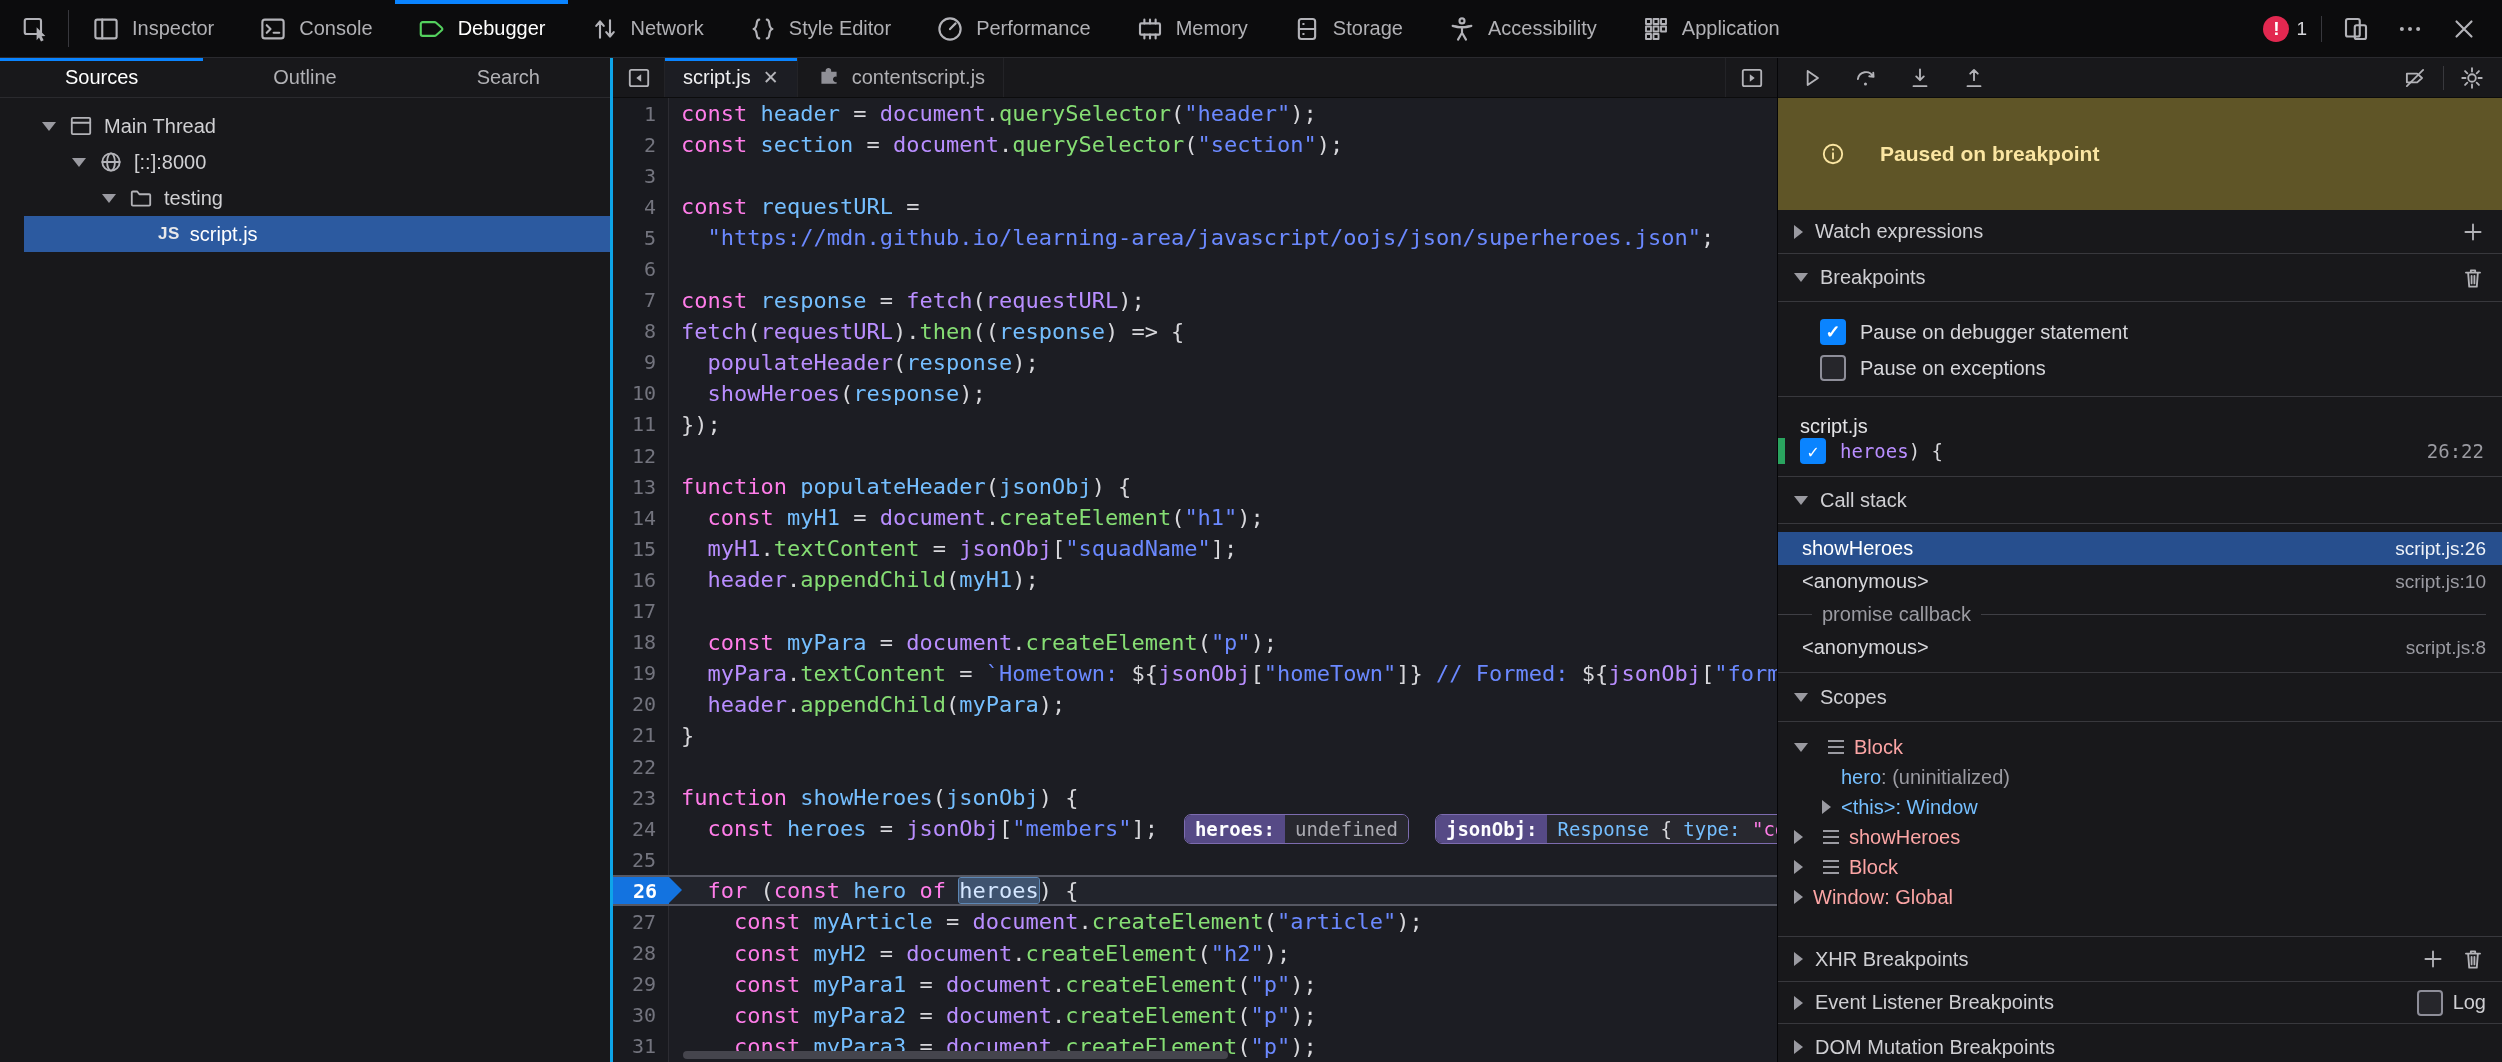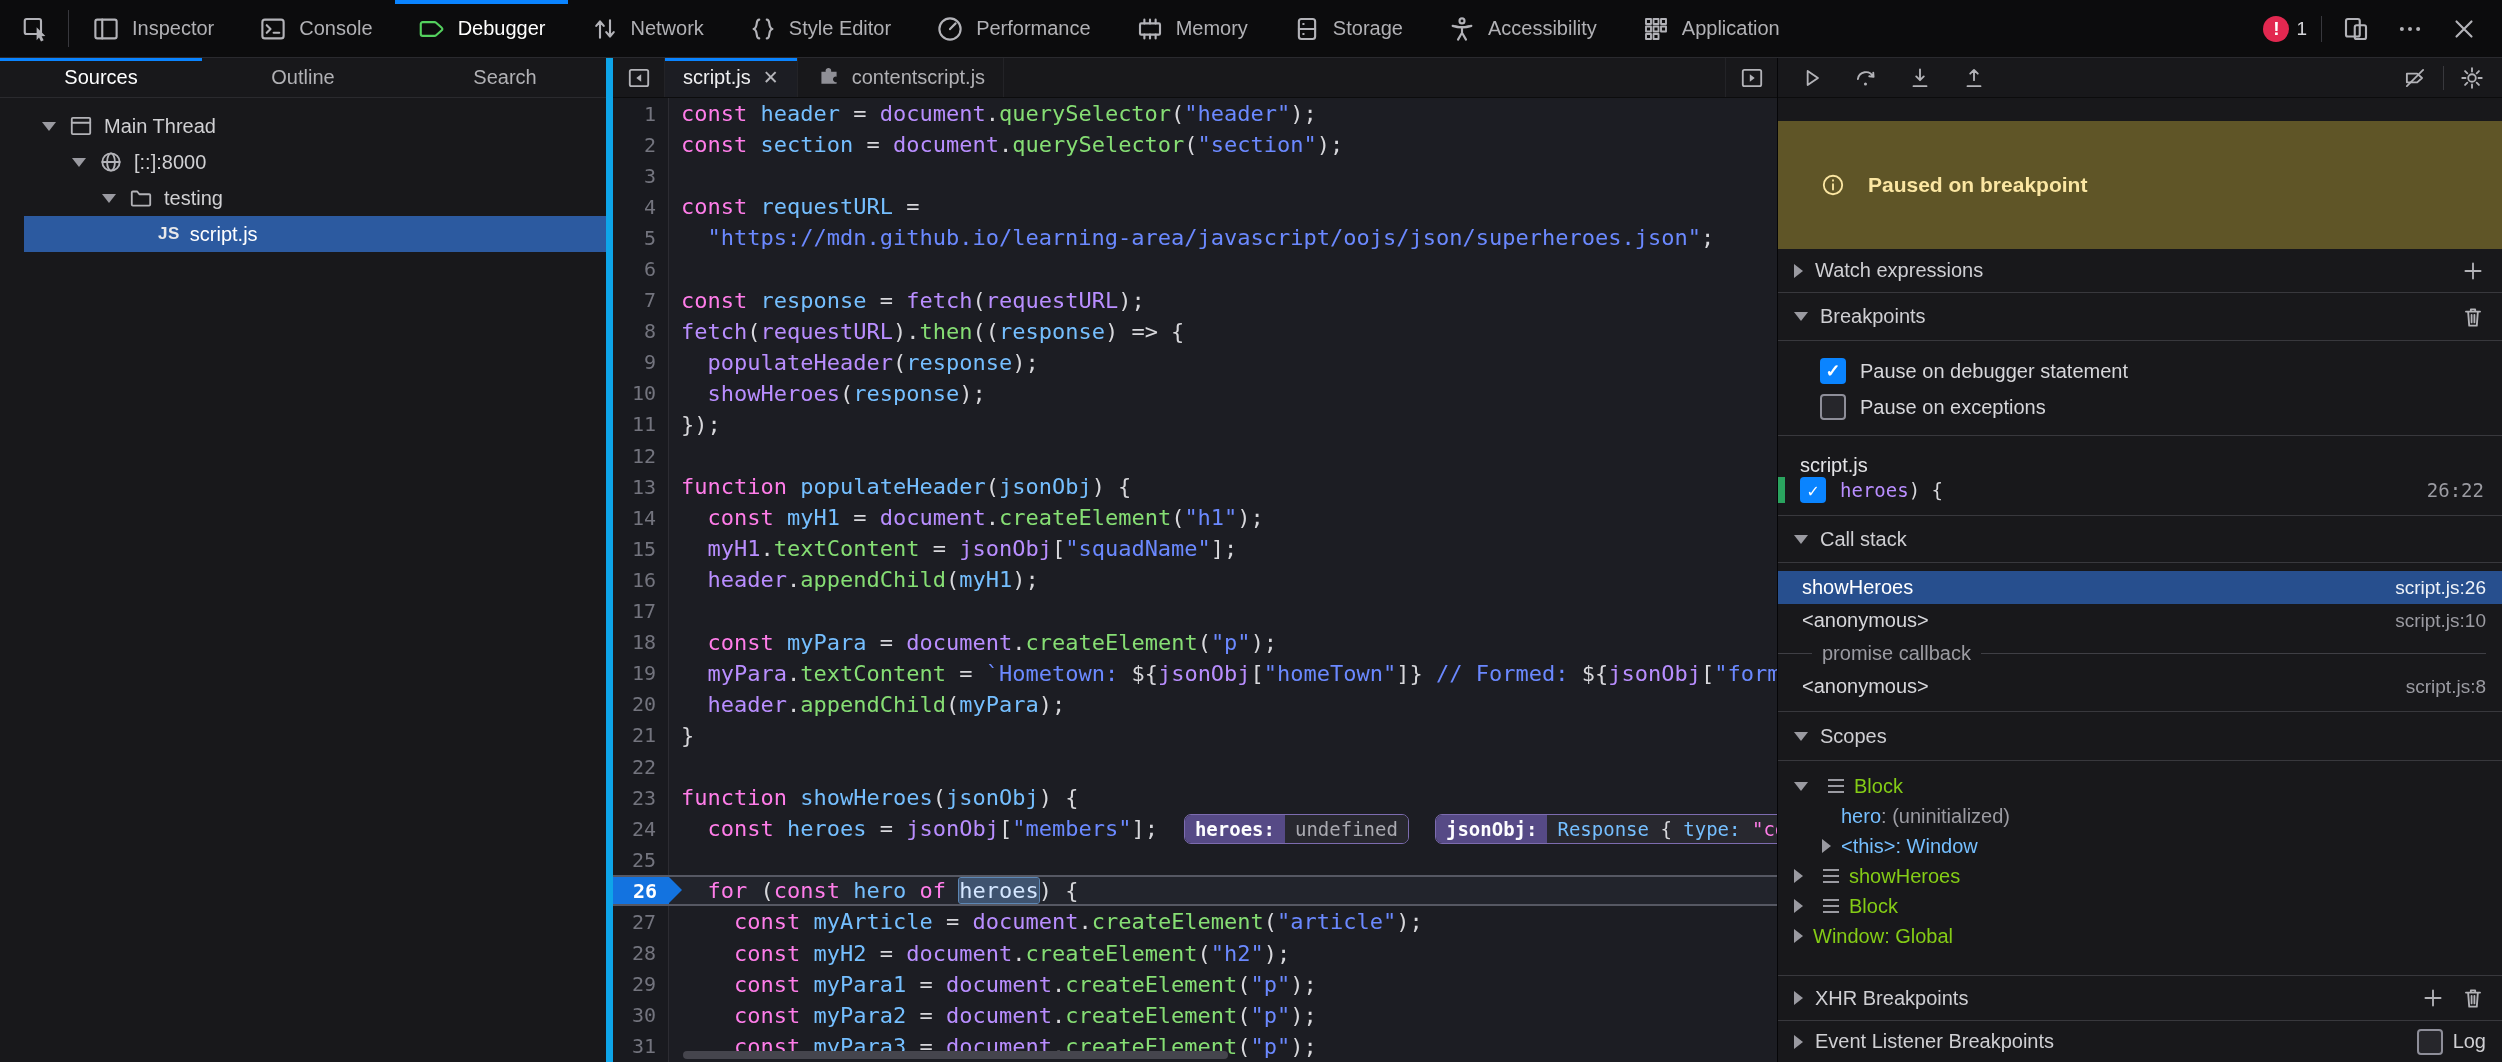--- a/index.html
+++ b/index.html
@@ -28,21 +28,21 @@
   .icnbtn { display:flex; align-items:center; justify-content:center; width:40px; height:40px; border-radius:4px; }
 
   svg.ic { width:30px; height:30px; stroke:#b3b3b8; fill:none; stroke-width:1.7; stroke-linecap:round; stroke-linejoin:round; }
   svg.ic.green { stroke:#54d15e; }
   svg.ic.small { width:26px; height:26px; }
 
   
   .cols { display:flex; height:1004px; align-items:stretch; }
 
   
-  .sidebar { width:613px; background:#18181b; border-right:7px solid #0ea5e9; display:flex; flex-direction:column; }
+  .sidebar { width:613px; background:#18181b; border-right:3px solid #0ea5e9; display:flex; flex-direction:column; }
   .sb-tabs { height:40px; display:flex; border-bottom:1px solid #2a2a2e; background:#18181b; }
   .sb-tab { flex:1; display:flex; align-items:center; justify-content:center; color:#b1b1b5; position:relative; font-size:20px; }
   .sb-tab.active { color:#fff; }
   .sb-tab.active::before { content:""; position:absolute; top:0; left:0; right:0; height:3px; background:#0a84ff; }
   .tree { padding-top:10px;margin-left:24px; }
   .tree-row { height:36px; display:flex; align-items:center; color:#d0d0d3; }
   .tree-row.selected { background:#2c5aa0; color:#fff; }
   .tri { width:0; height:0; border-left:7px solid transparent; border-right:7px solid transparent;
          border-top:9px solid #9a9aa1; flex:none; }
   .tri.right { border-top:7px solid transparent; border-bottom:7px solid transparent;
@@ -81,22 +81,22 @@
   .bv .dim { color:#a9a9b0; } .bv .blue { color:#75bfff; } .bv .pink { color:#ff7de9; } .bv .o { color:#d7d7db; }
   .hscroll { position:absolute; bottom:3px; left:70px; width:545px; height:8px; background:#45454d; border-radius:4px; }
 
   
   .rpanel { width:724px; background:#18181b; display:flex; flex-direction:column; overflow:hidden; }
   .rp-toolbar { height:40px; flex:none; display:flex; align-items:center; border-bottom:1px solid #0c0c0d; padding:0 10px 0 14px; }
   .rp-steps { display:flex; align-items:center; gap:14px; }
   .rp-tb-spacer { flex:1; }
   .rp-content { flex:1; display:flex; flex-direction:column; overflow:hidden; }
 
-  .pause-banner { height:128px; flex:none; background:#5f5527; color:#fbe6a2; display:flex; align-items:center;
-                  padding-left:42px; gap:22px; font-weight:bold; font-size:21px;margin-top:23px; }
+  .pause-banner { height:112px; flex:none; background:#5f5527; color:#fbe6a2; display:flex; align-items:center;
+                  padding-left:42px; gap:34px; font-weight:bold; font-size:21px; }
   .pause-banner svg { stroke:#fbe6a2; }
 
   .sec-head { flex:none; display:flex; align-items:center; padding:0 16px; gap:12px; color:#cfcfd3; font-size:20px; }
   .sec-head .grow { flex:1; }
   .h-watch { height:44px; border-bottom:1px solid #38383d; }
   .h-bp { height:48px; border-bottom:1px solid #38383d; }
   .h-cs { height:48px; border-bottom:1px solid #38383d; border-top:1px solid #38383d; margin-top:12px; }
   .h-scopes { height:50px; border-bottom:1px solid #38383d; border-top:1px solid #38383d; margin-top:8px; }
   .h-xhr { height:46px; border-bottom:1px solid #38383d; border-top:1px solid #38383d; margin-top:24px; }
   .h-evt { height:42px; border-bottom:1px solid #38383d; }
@@ -118,21 +118,21 @@
   .cs-frame { height:33px; display:flex; align-items:center; padding:0 16px 0 24px; color:#d7d7db; }
   .cs-frame.selected { background:#274f8e; color:#fff; }
   .cs-frame .loc { margin-left:auto; color:#9b9ba2; font-size:19px; }
   .cs-frame.selected .loc { color:#eef2f8; }
   .cs-frame.sep { color:#9b9ba2; padding-left:0; }
   .cs-frame.sep::before { content:""; width:34px; height:1px; background:#3f3f45; margin-right:10px; }
   .cs-frame.sep::after { content:""; flex:1; height:1px; background:#3f3f45; margin-left:10px; }
 
   .scope-rows { padding-top:10px; }
   .scope-row { height:30px; display:flex; align-items:center; color:#d7d7db; }
-  .scope-row .blue { color:#75bfff; } .scope-row .dim { color:#9b9ba2; } .scope-row .w { color:#84cc16; }
+  .scope-row .blue { color:#75bfff; } .scope-row .dim { color:#9b9ba2; } .scope-row .w { color:#fca5a5; }
   .listicn { display:flex; flex-direction:column; gap:4px; margin:0 10px; }
   .listicn i { display:block; width:16px; height:2px; background:#9a9aa1; }
 
   .tail-head .grow { flex:1; }
   .log-wrap { display:flex; align-items:center; gap:10px; }
 </style>
 </head>
 <body>
 
 <div class="app">

